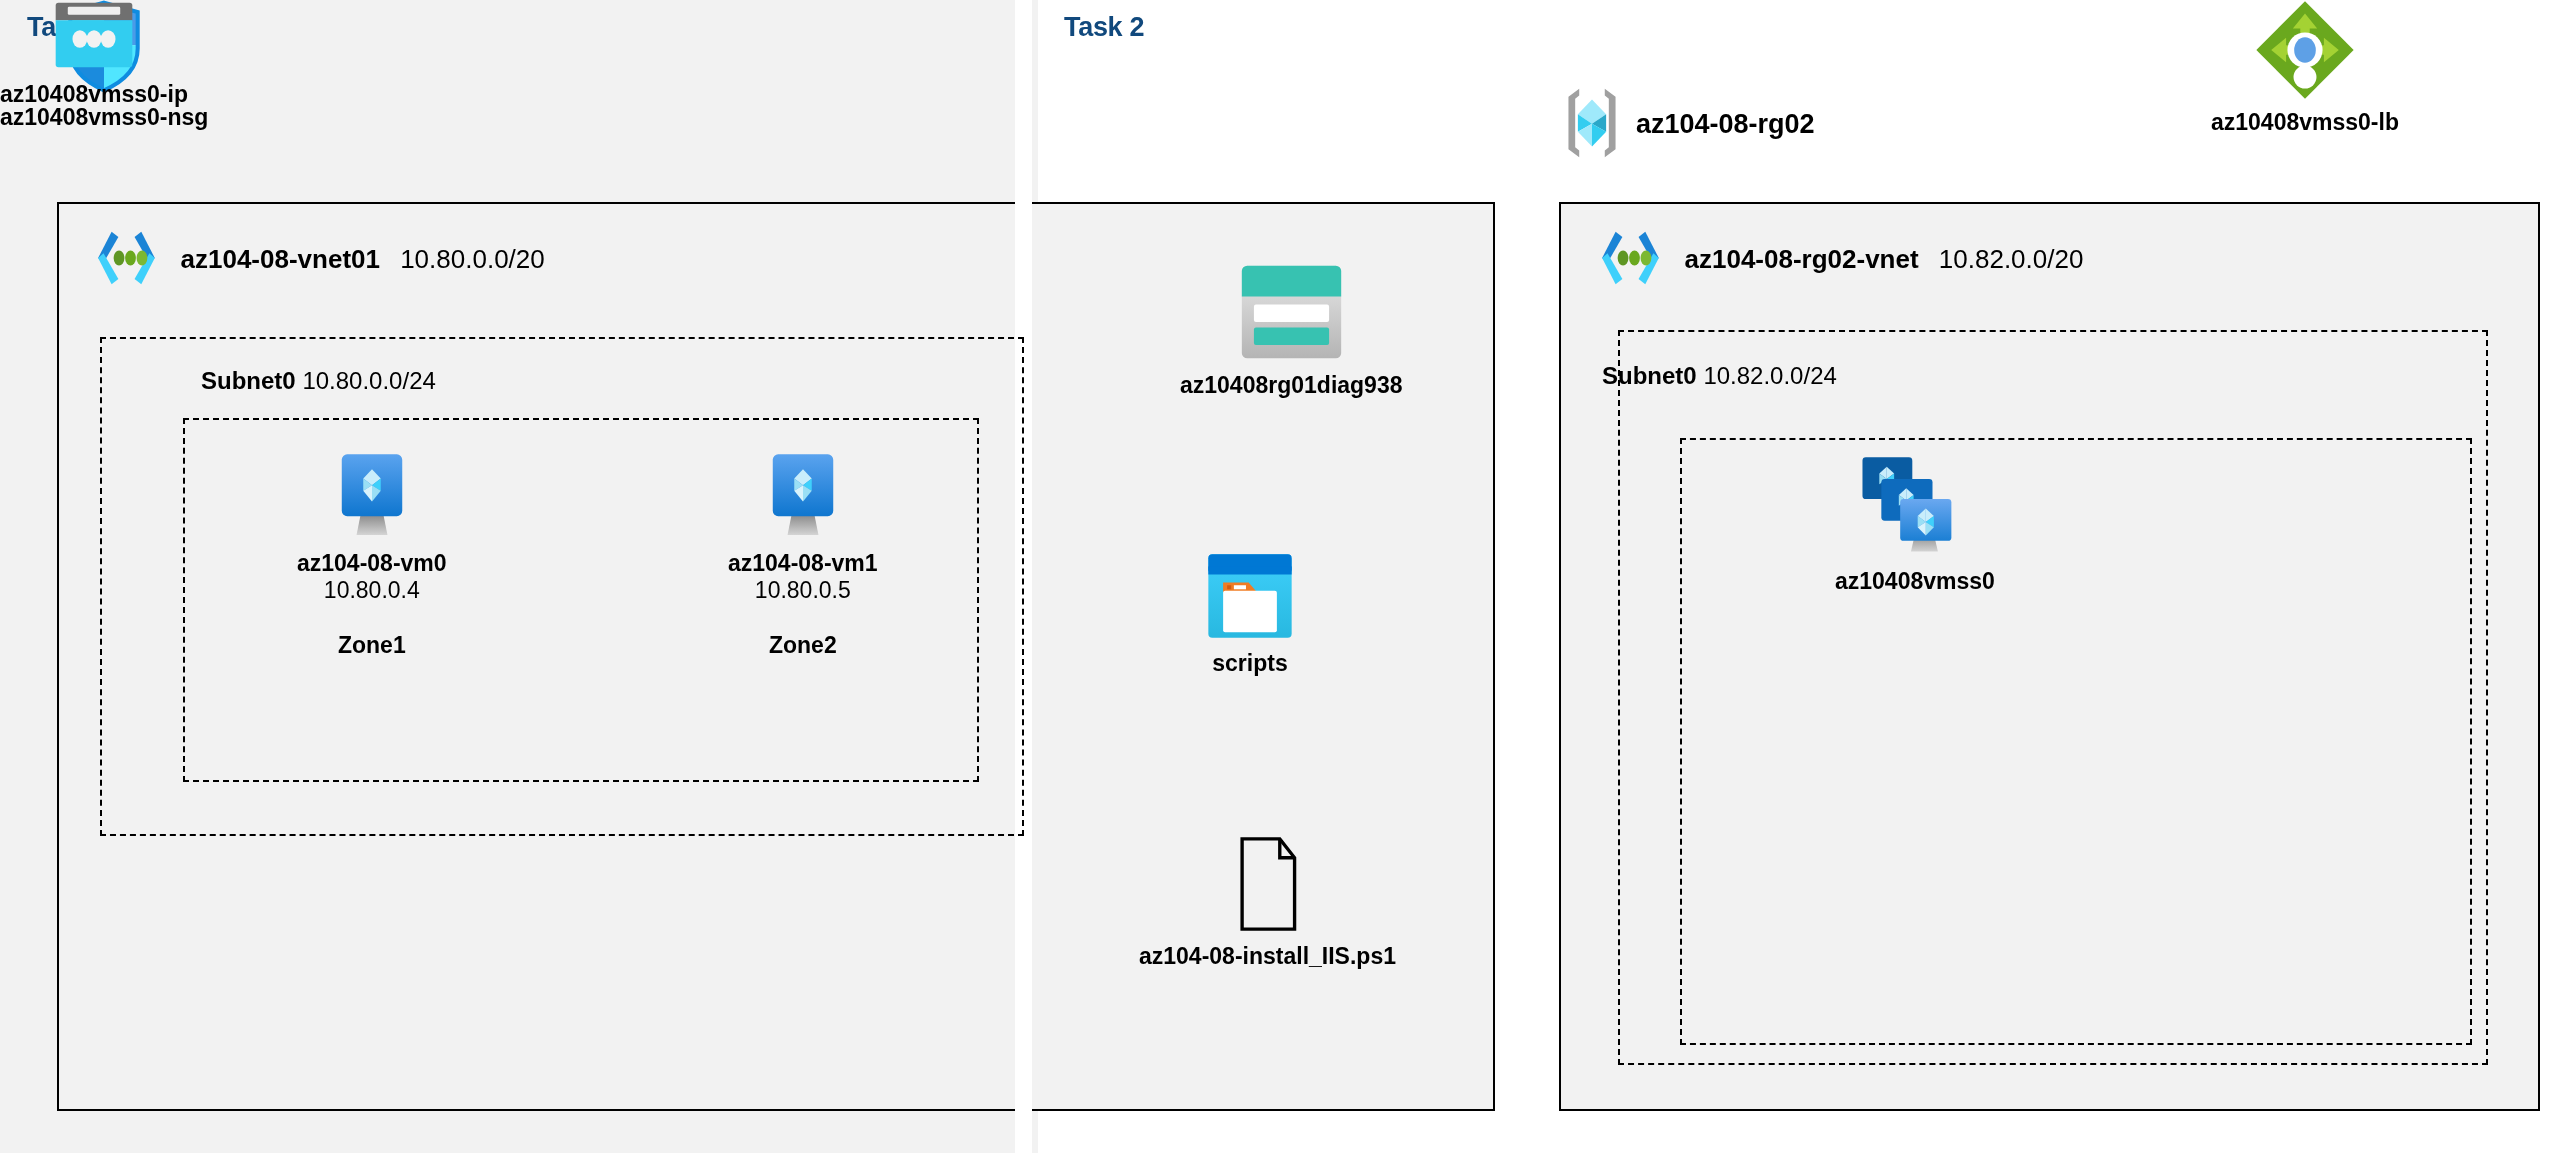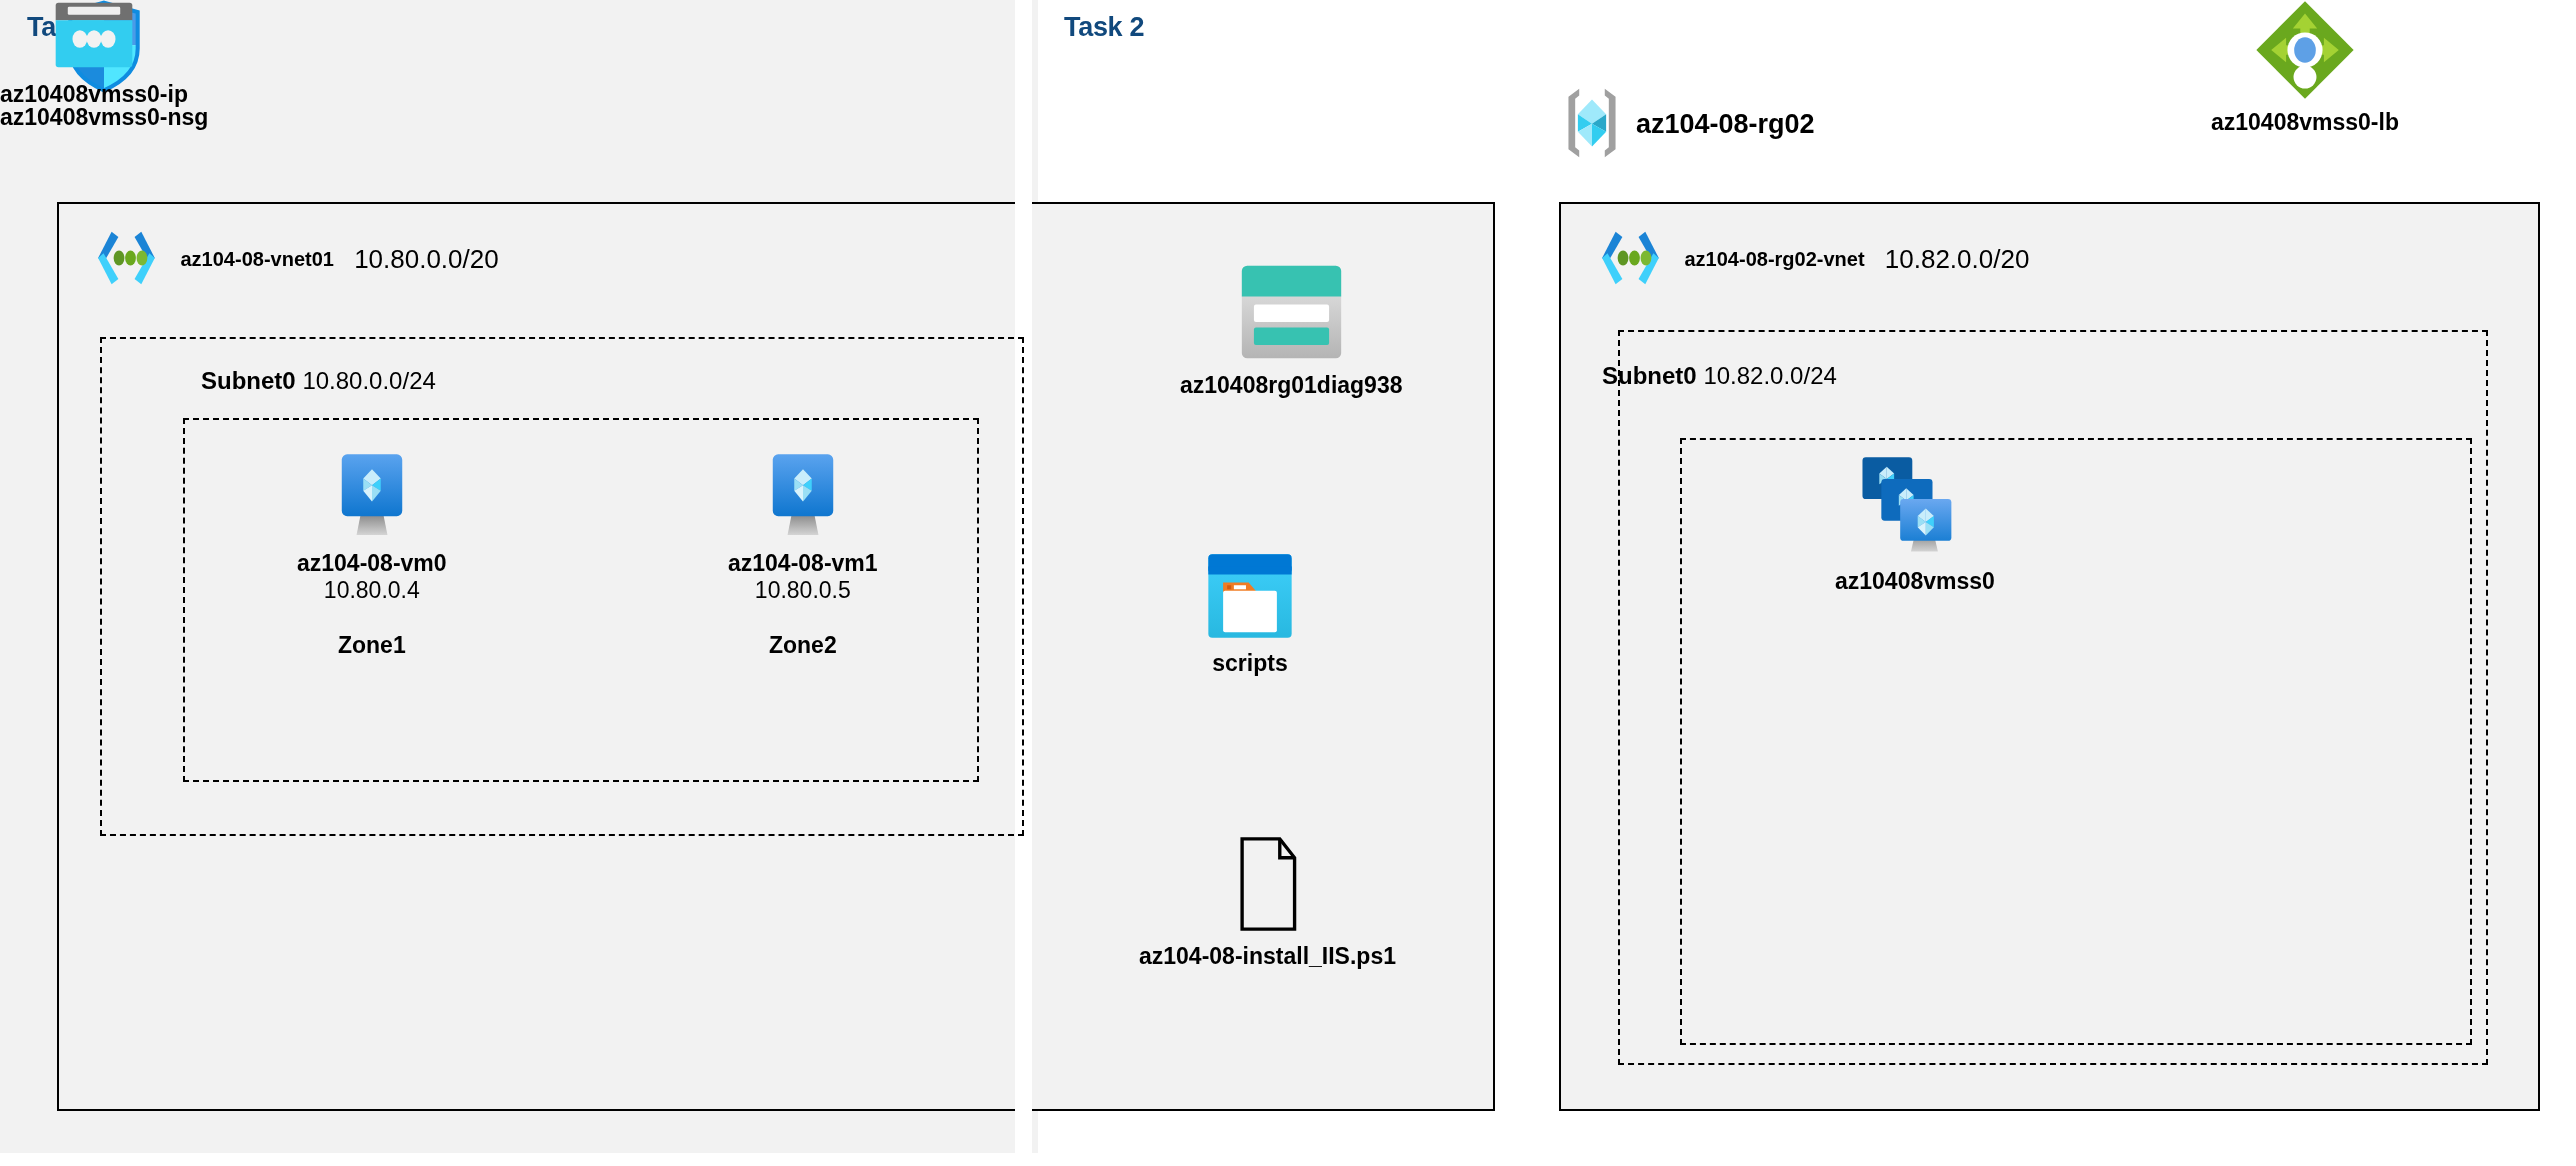--- a/index.html
+++ b/index.html
@@ -48,21 +48,21 @@
 
   
   .gutter { position: absolute; background: #ffffff; top: 0; height: 1166px; }
   #gutter-1 { left: 1015px; width: 17px; }
   #gutter-2 { left: 1495px; width: 43px; }
 
   
   .vnet-row { position: absolute; display: flex; align-items: center; gap: 13.5px; }
   #vnet-row-01 { left: 94px;  top: 229px; }
   #vnet-row-02 { left: 1598px; top: 229px; }
-  .vnet-name { font-size: 20px; font-weight: bold; color: #000; white-space: nowrap; }
+  .vnet-name { font-size: 26px; font-weight: bold; color: #000; white-space: nowrap; }
   .vnet-cidr { font-size: 26px; font-weight: normal; color: #000; white-space: nowrap; margin-left: 6.7px; }
 
   
   .subnet-box {
     position: absolute;
     border: 2.7px dashed #000;
     background: transparent;
   }
   #subnet-box-01 { left: 100px;  top: 337px; width: 924px; height: 499px; }
   #subnet-box-02 { left: 1618px; top: 330px; width: 870px; height: 735px; }

